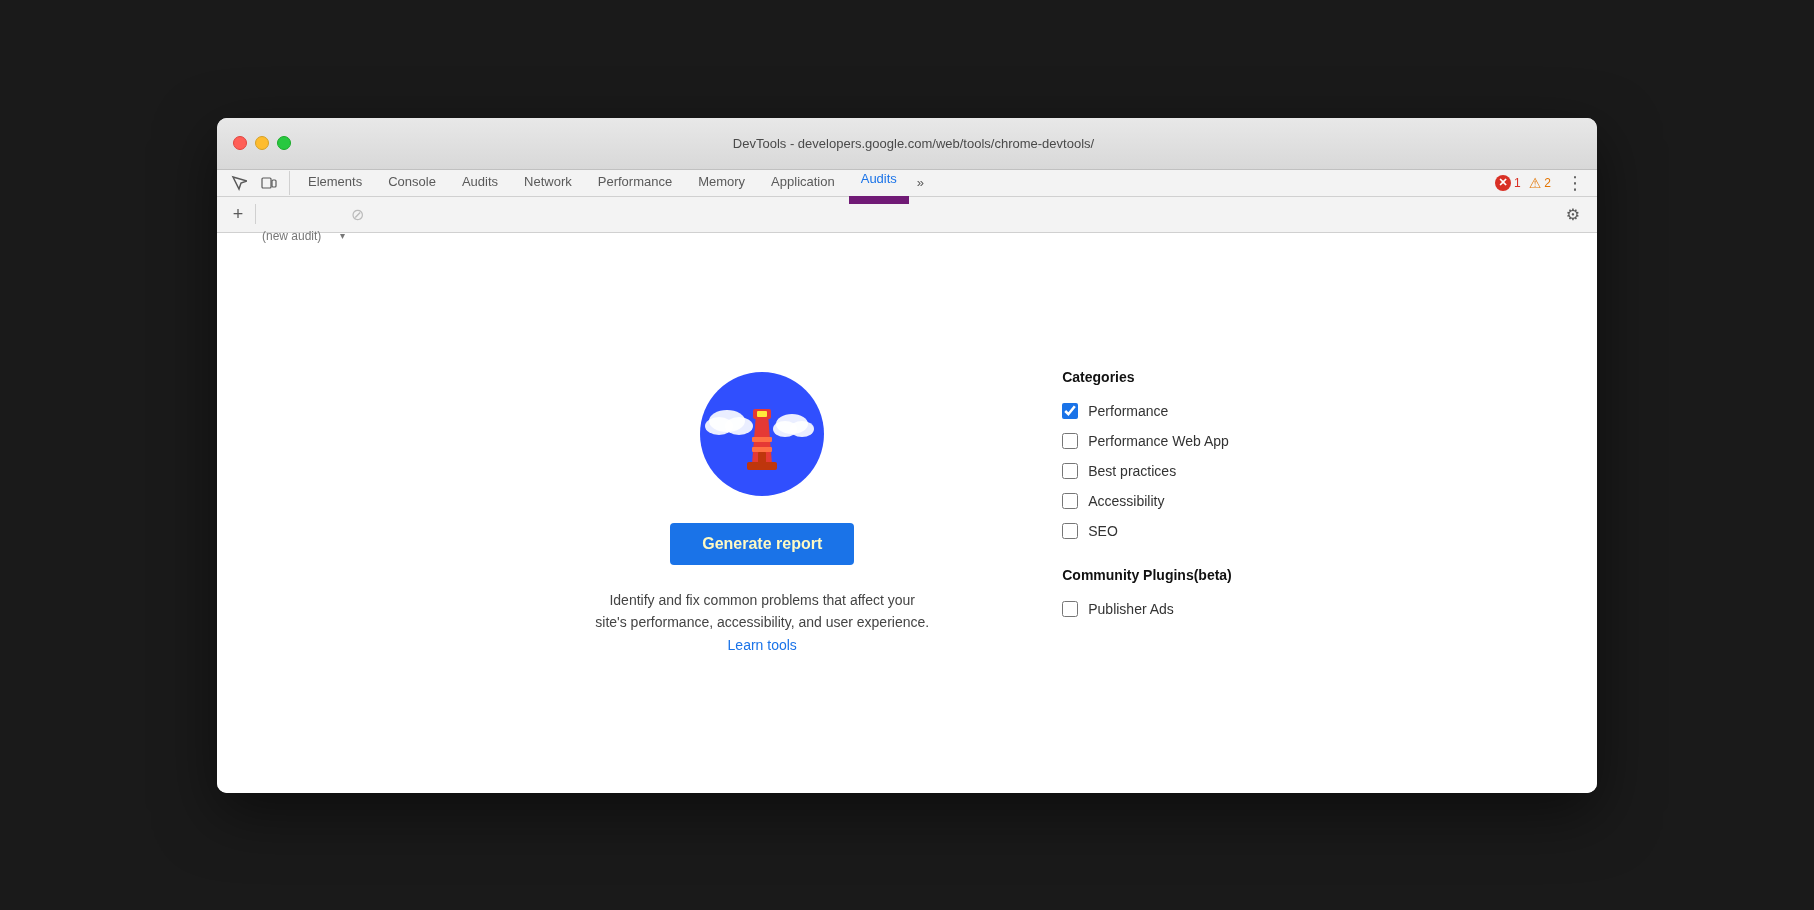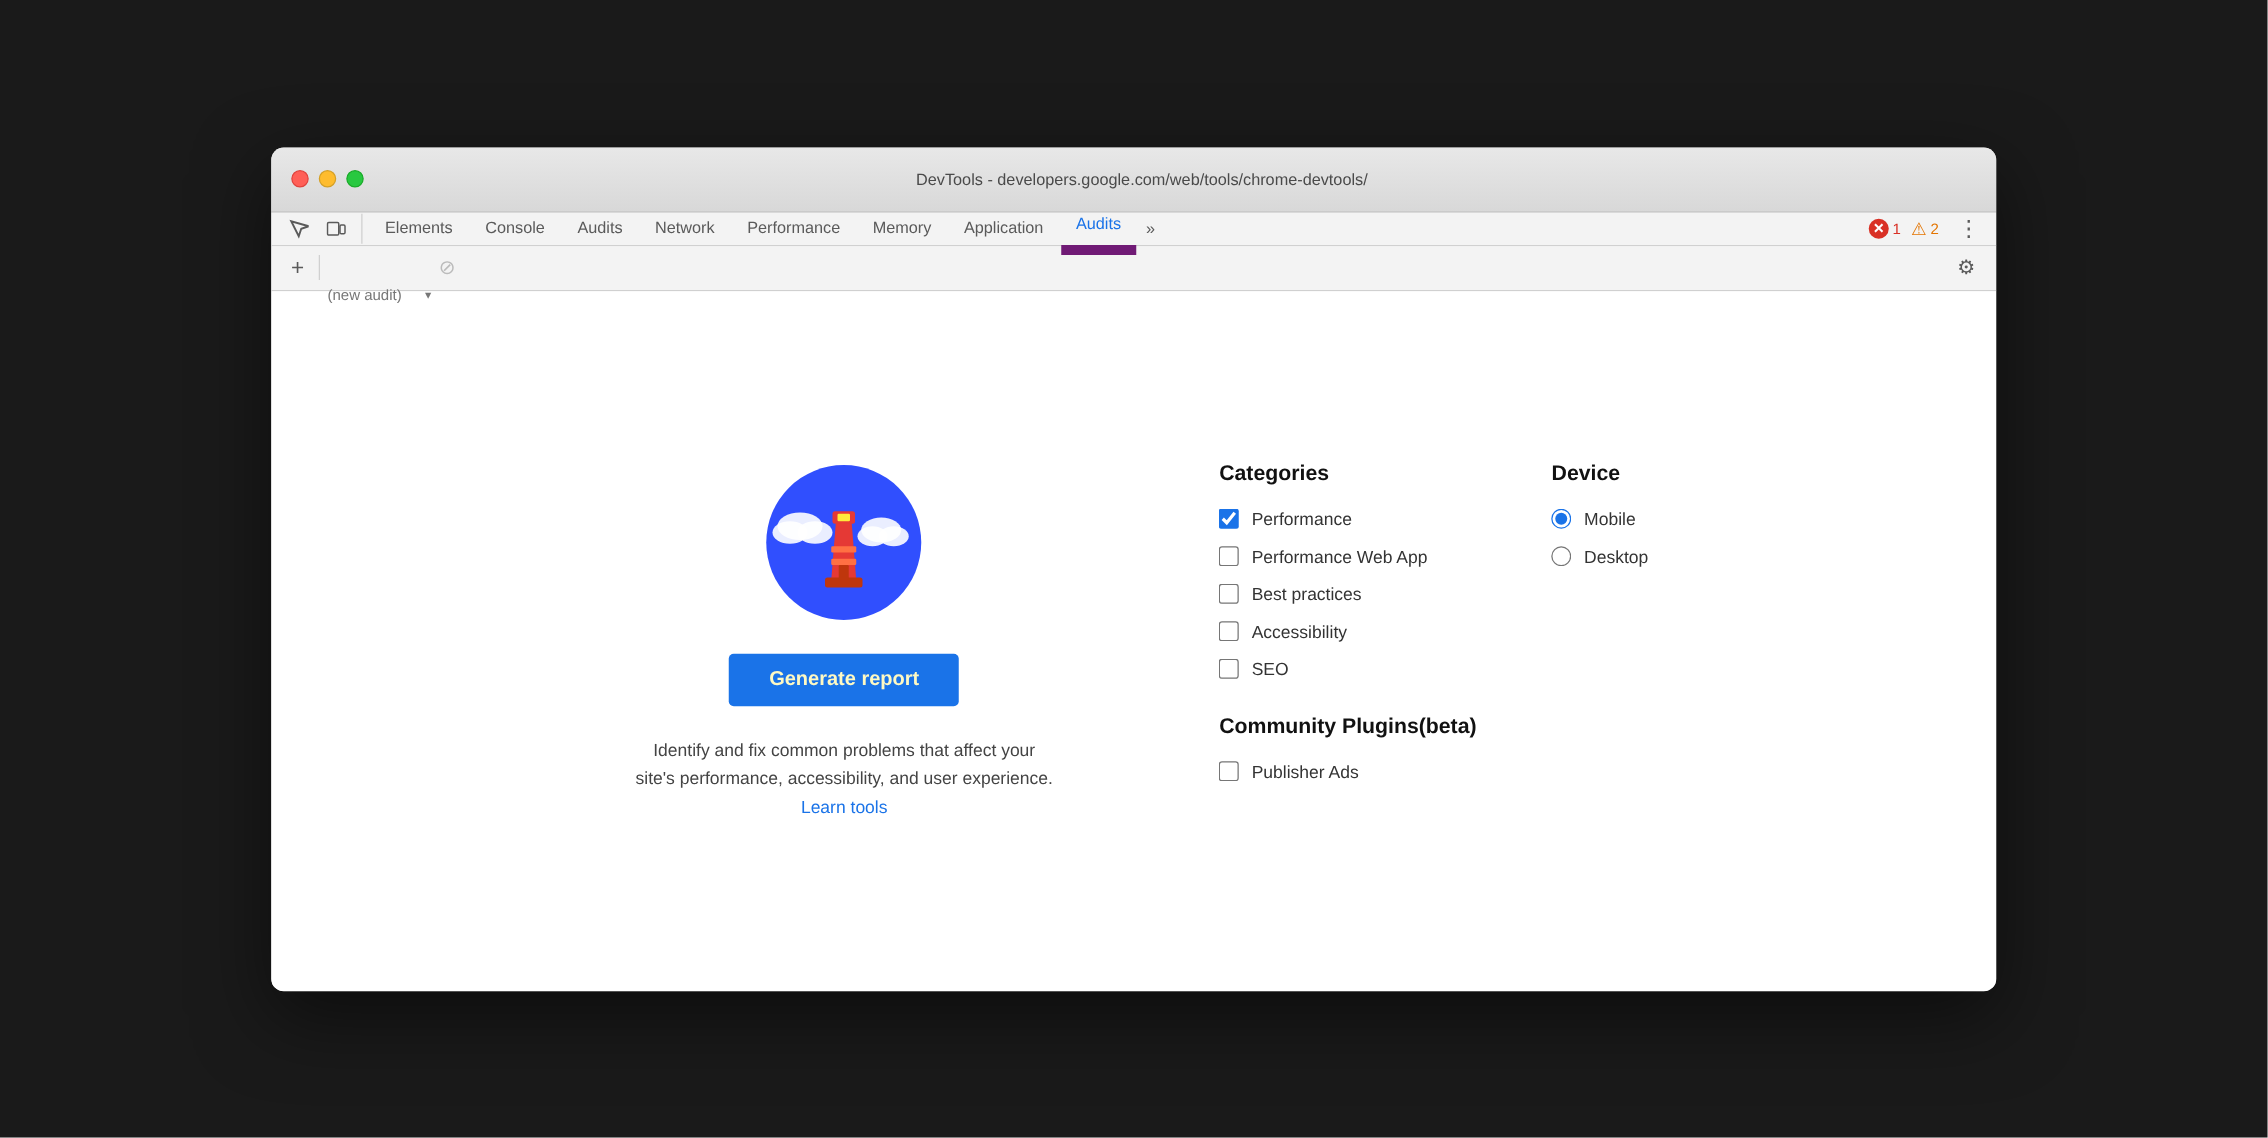--- a/index.html
+++ b/index.html
@@ -280,21 +280,21 @@
       cursor: pointer;
     }
 
     
     .right-panel {
       display: flex;
       gap: 60px;
     }
 
     .section-title {
-      font-size: 17px;
+      font-size: 14px;
       font-weight: 700;
       color: #111;
       margin-bottom: 18px;
     }
 
     .checkbox-list {
       display: flex;
       flex-direction: column;
       gap: 14px;
     }
@@ -524,30 +524,17 @@
             <div class="section-title">Community Plugins(beta)</div>
             <div class="checkbox-list">
               <label class="checkbox-item">
                 <input type="checkbox" style="">
                 <span class="checkbox-label">Publisher Ads</span>
               </label>
             </div>
           </div>
         </div>
 
-        <div>
-          <div class="section-title">Device</div>
-          <div class="radio-list">
-            <label class="radio-item">
-              <input type="radio" name="device" checked="" style="">
-              <span class="radio-label">Mobile</span>
-            </label>
-            <label class="radio-item">
-              <input type="radio" name="device" style="">
-              <span class="radio-label">Desktop</span>
-            </label>
-          </div>
-        </div>
 
       </div>
     </div>
   </div>
 </div>
 
 </body></html>

